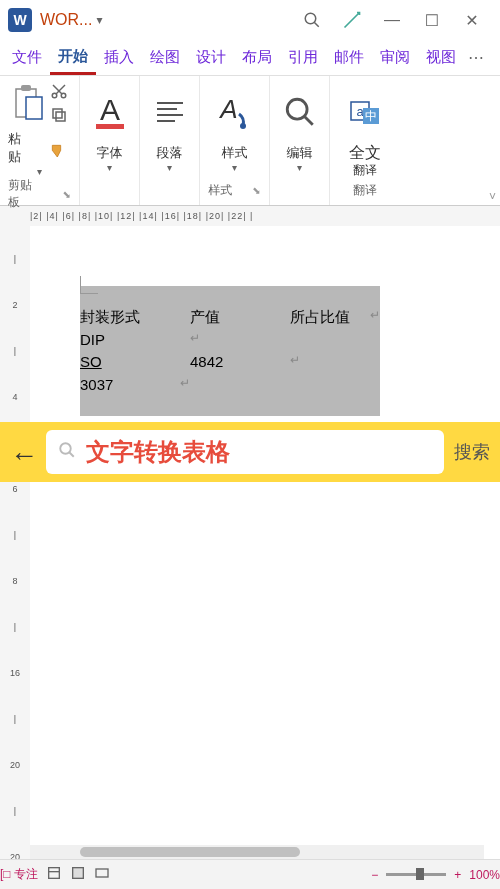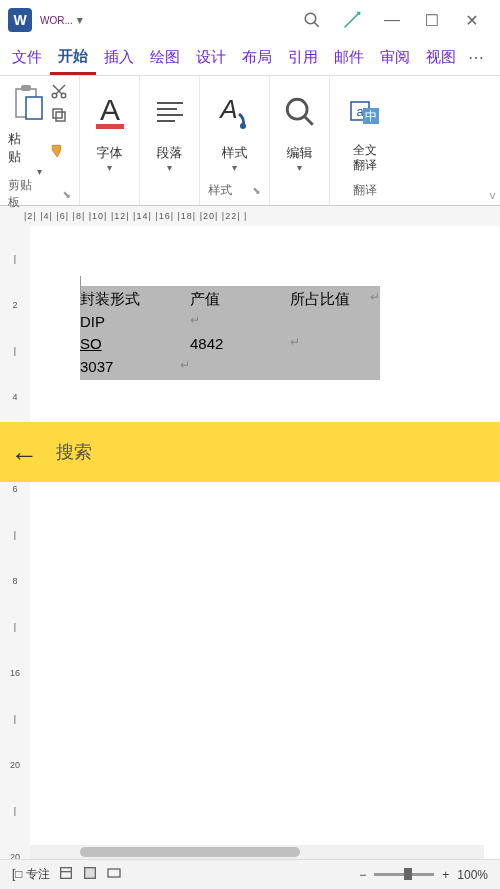--- a/index.html
+++ b/index.html
@@ -1,20 +1,20 @@
 <!DOCTYPE html>
 <html><head>
   <meta charset="utf-8">
   <style>
     * { margin: 0; padding: 0; box-sizing: border-box; font-family: "Microsoft YaHei", sans-serif; }
     body { width: 500px; height: 889px; background: #fff; overflow: hidden; position: relative; }
     
     .titlebar { height: 40px; display: flex; align-items: center; padding: 0 8px; background: #fff; }
     .word-icon { width: 24px; height: 24px; background: #2b579a; border-radius: 4px; display: flex; align-items: center; justify-content: center; color: #fff; font-weight: bold; font-size: 14px; margin-right: 8px; }
-    .title-text { font-size: 10px; color: #701a75; flex: 0 0 auto; }
+    .title-text { font-size: 16px; color: #c2410c; flex: 0 0 auto; }
     .title-dropdown { margin-left: 4px; color: #666; font-size: 12px; }
     .titlebar-spacer { flex: 1; }
     .titlebar-btn { width: 40px; height: 40px; display: flex; align-items: center; justify-content: center; color: #666; font-size: 16px; cursor: pointer; }
     
     .menubar { height: 36px; display: flex; align-items: center; padding: 0 4px; border-bottom: 1px solid #e0e0e0; }
     .menu-item { padding: 6px 8px; font-size: 15px; color: #6d28d9; cursor: pointer; white-space: nowrap; }
     .menu-item.active { color: #2b579a; border-bottom: 3px solid #b91c1c; font-weight: bold; }
     .menu-more { padding: 6px 4px; color: #666; }
     
     .ribbon { height: 130px; display: flex; border-bottom: 1px solid #ccc; background: #fff; }
@@ -22,21 +22,21 @@
     .ribbon-group:last-child { border-right: none; }
     .ribbon-icon { height: 60px; display: flex; align-items: center; justify-content: center; }
     .ribbon-label { font-size: 13px; color: #333; margin-top: 2px; }
     .ribbon-dropdown { font-size: 10px; color: #666; }
     .ribbon-footer { font-size: 12px; color: #666; margin-top: auto; display: flex; align-items: center; gap: 20px; }
     
     .clipboard-group { width: 80px; }
     .clipboard-icons { display: flex; gap: 4px; }
     .side-icons { display: flex; flex-direction: column; gap: 2px; }
     
-    .ruler-h { height: 20px; background: #f5f5f5; display: flex; align-items: center; font-size: 9px; color: #555; padding-left: 24px; overflow: hidden; white-space: nowrap; letter-spacing: 1px; }
+    .ruler-h { height: 20px; background: #f5f5f5; display: flex; align-items: center; font-size: 9px; color: #555; padding-left: 30px; overflow: hidden; white-space: nowrap; letter-spacing: 1px; }
     .ruler-v { width: 30px; background: #f5f5f5; position: absolute; left: 0; top: 226px; bottom: 30px; display: flex; flex-direction: column; align-items: center; font-size: 9px; color: #555; padding-top: 10px; overflow: hidden; }
     .ruler-v span { margin: 18px 0; transform: rotate(0deg); }
     
     .document-area { position: absolute; left: 30px; top: 226px; right: 0; bottom: 30px; background: #fff; overflow: hidden; }
     .page { padding: 60px 20px 20px 50px; font-family: "SimSun", serif; font-size: 15px; line-height: 1.5; }
     .corner-mark { position: absolute; left: 50px; top: 50px; width: 18px; height: 18px; border-left: 1px solid #999; border-bottom: 1px solid #999; }
     
     .selected-text { background: #b8b8b8; display: inline-block; }
     .data-row { display: flex; }
     .col1 { width: 110px; }
@@ -44,21 +44,21 @@
     .col3 { width: 80px; }
     .return-mark { color: #888; font-size: 12px; }
     
     .search-overlay { position: absolute; left: 0; right: 0; top: 422px; height: 60px; background: #ffd942; display: flex; align-items: center; padding: 0 10px; z-index: 10; }
     .back-arrow { font-size: 28px; color: #333; margin-right: 8px; }
     .search-box { flex: 1; background: #fff; border-radius: 6px; height: 44px; display: flex; align-items: center; padding: 0 12px; }
     .search-icon-small { color: #999; font-size: 18px; margin-right: 10px; }
     .search-text { color: #e74c3c; font-size: 24px; font-weight: bold; }
     .search-btn { margin-left: 10px; font-size: 18px; color: #555; }
     
-    .statusbar { position: absolute; bottom: 0; left: 0; right: 0; height: 30px; background: #f3f3f3; border-top: 1px solid #ddd; display: flex; align-items: center; padding: 0 12px; font-size: 12px; color: #404040; }
+    .statusbar { position: absolute; bottom: 0; left: 0; right: 0; height: 30px; background: #f3f3f3; border-top: 1px solid #ddd; display: flex; align-items: center; padding: 0 0; font-size: 12px; color: #be185d; }
     .status-left { display: flex; align-items: center; gap: 8px; }
     .status-spacer { flex: 1; }
     .zoom-controls { display: flex; align-items: center; gap: 8px; }
     .zoom-slider { width: 60px; height: 3px; background: #999; position: relative; }
     .zoom-thumb { width: 8px; height: 12px; background: #666; position: absolute; left: 30px; top: -5px; }
     
     .scrollbar-h { position: absolute; bottom: 30px; left: 30px; right: 16px; height: 14px; background: #f0f0f0; }
     .scrollbar-h-thumb { position: absolute; left: 50px; width: 220px; height: 10px; top: 2px; background: #c0c0c0; border-radius: 5px; }
     
     .launcher { font-size: 10px; color: #999; }
@@ -190,21 +190,21 @@
 
   <div class="ribbon-group" style="width:70px;border-right:none;">
     <div class="ribbon-icon">
       <svg width="36" height="36" viewBox="0 0 36 36">
           <rect x="4" y="8" width="18" height="18" fill="#fff" stroke="#2b579a" stroke-width="1.5"></rect>
           <text x="13" y="22" text-anchor="middle" font-size="13" fill="#2b579a">a</text>
           <rect x="16" y="14" width="16" height="16" fill="#5b9bd5"></rect>
           <text x="24" y="26" text-anchor="middle" font-size="12" fill="#fff">中</text>
         </svg>
     </div>
-    <span class="ribbon-label" style="font-size:12px;line-height:1.1;">全文</span>
+    <span class="ribbon-label" style="font-size:16px;line-height:1.1;">全文</span>
     <span class="ribbon-label" style="font-size:12px;line-height:1.1;">翻译</span>
     <div class="ribbon-footer">
         <span>翻译</span>
       </div>
   </div>
 
   <div style="position:absolute;right:4px;top:190px;color:#999;font-size:12px;">˅</div>
 </div>
 
 <div class="ruler-h">|2| |4| |6| |8| |10| |12| |14| |16| |18| |20| |22| |</div>
@@ -222,21 +222,21 @@
     <span>16</span>
     <span>|</span>
     <span>20</span>
     <span>|</span>
     <span>20</span>
 </div>
 
 <div class="document-area">
   <div class="corner-mark"></div>
   <div class="page">
-    <div class="selected-text" style="padding:2px 0;">
+    <div class="selected-text" style="padding:20px 0;">
       <div class="data-row">
         <span class="col1">封装形式</span>
         <span class="col2">产值</span>
         <span class="col3">所占比值</span>
           <span class="return-mark">↵</span>
       </div>
       <div class="data-row">
         <span class="col1">DIP</span>
         <span class="return-mark">↵</span>
       </div>
@@ -248,20 +248,29 @@
       <div class="data-row">
         <span class="col2">3037</span>
         <span class="return-mark">↵</span>
       </div>
     </div>
   </div>
 </div>
 
 <div class="search-overlay">
   <div class="back-arrow">←</div>
+  <div class="search-box">
+    <span class="search-icon-small">
+      <svg width="18" height="18" viewBox="0 0 24 24" fill="none" stroke="#bbb" stroke-width="2.5">
+          <circle cx="10" cy="10" r="7"></circle>
+          <line x1="21" y1="21" x2="15" y2="15"></line>
+        </svg>
+    </span>
+    <span class="search-text">文字转换表格</span>
+  </div>
   <div class="search-btn">搜索</div>
 </div>
 
 <div class="scrollbar-h">
   <div class="scrollbar-h-thumb"></div>
 </div>
 
 <div class="statusbar">
   <div class="status-left">
     <span>[□ <span>专注</span></span>

